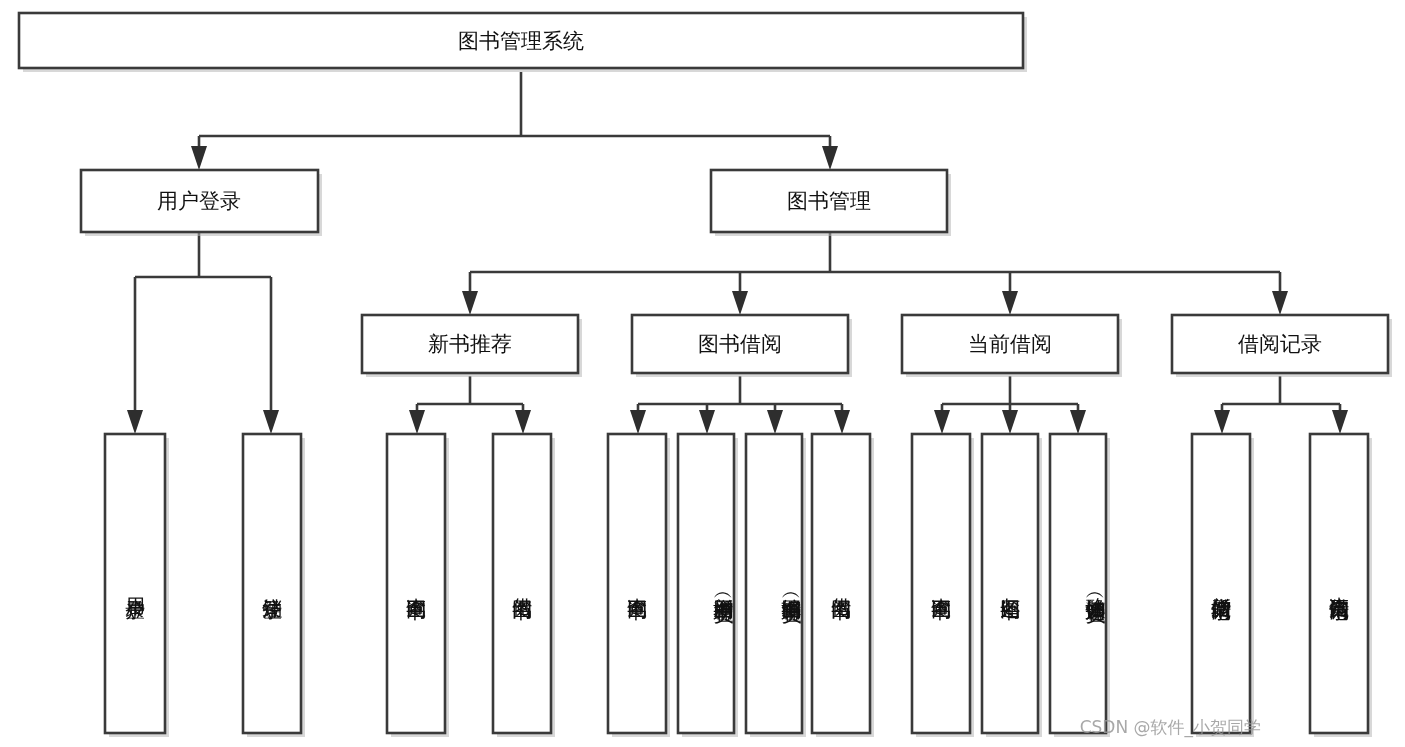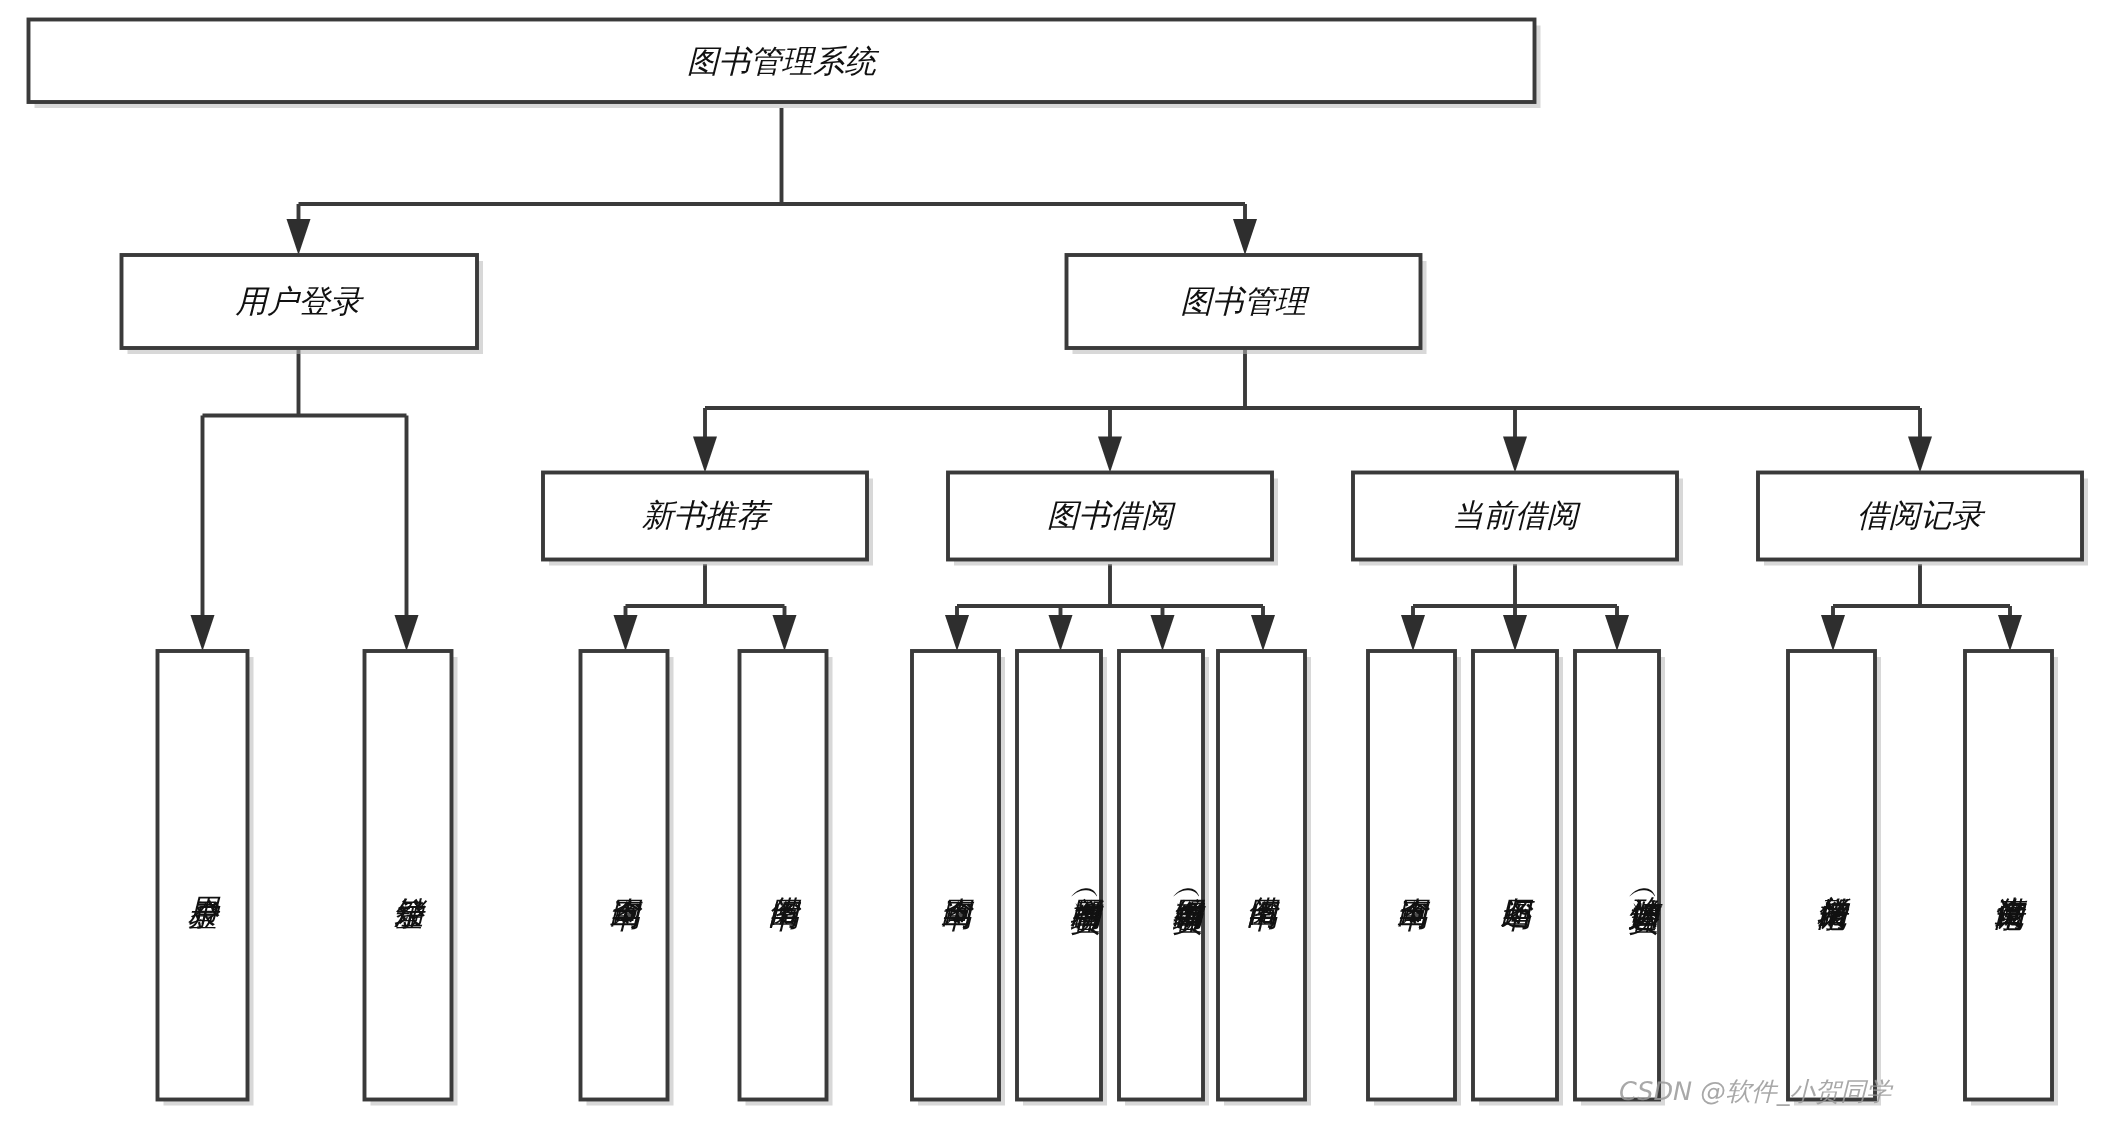--- a/index.html
+++ b/index.html
@@ -12,21 +12,20 @@
     width: 1405px;
     height: 747px;
     font-family: "DejaVu Sans", "Liberation Sans", sans-serif;
     overflow: hidden;
     position: relative;
   }
   #diagram-root {
     position: relative;
     width: 1271px;
     height: 747px;
-    font-style: italic;
   }
   svg.flow {
     position: absolute;
     top: 0;
     left: 0;
     width: 1405px;
     height: 747px;
     display: block;
   }
   .node-box {

